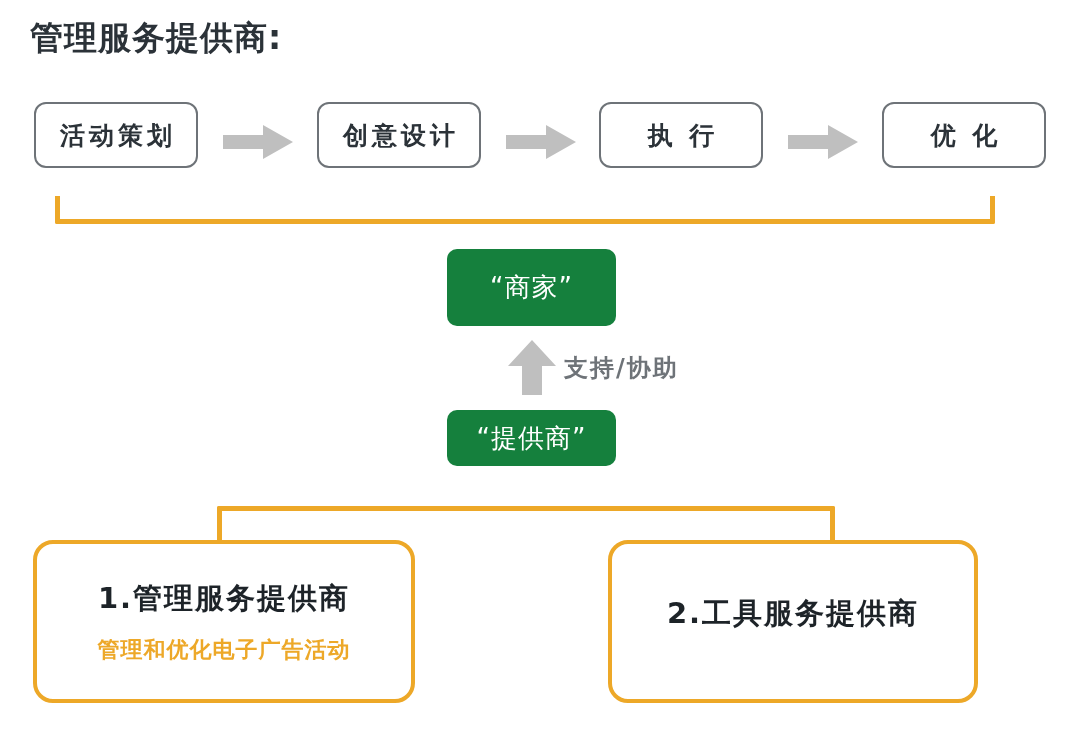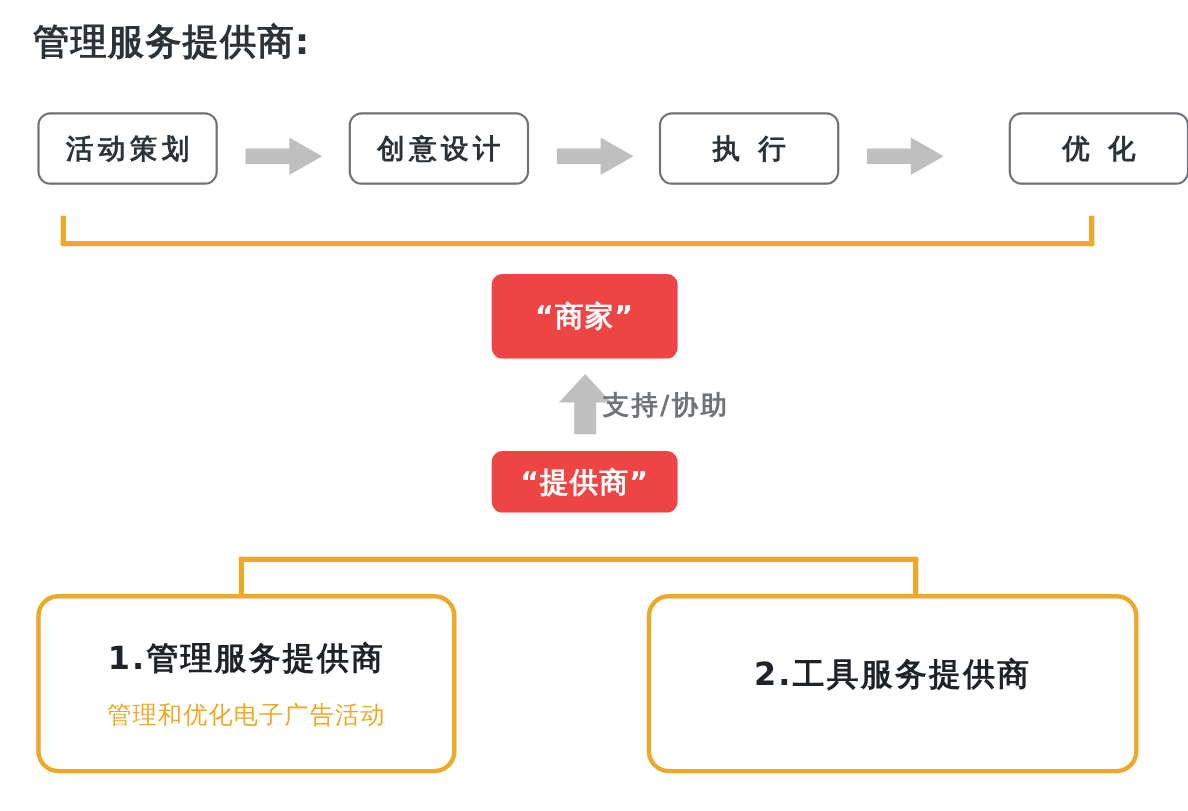--- a/index.html
+++ b/index.html
@@ -45,21 +45,21 @@
     justify-content: center;
     font-size: 25px;
     font-weight: bold;
     color: #2b3238;
     letter-spacing: 4px;
     text-indent: 4px;
   }
   #stage-0 { left: 34px; }
   #stage-1 { left: 317px; }
   #stage-2 { left: 599px; }
-  #stage-3 { left: 882px; margin-left: 35px; }
+  #stage-3 { left: 882px; }
 
   
   .flow-arrow {
     position: absolute;
     top: 125px;
     width: 70px;
     height: 34px;
   }
   #flow-arrow-0 { left: 223px; }
   #flow-arrow-1 { left: 506px; }
@@ -79,44 +79,44 @@
     border-top: none;
     border-radius: 0 0 2px 2px;
   }
 
   
   .role-box {
     position: absolute;
     left: 447px;
     width: 169px;
     box-sizing: border-box;
-    background: #ef4444;
+    background: #15803d;
     border-radius: 10px;
     display: flex;
     align-items: center;
     justify-content: center;
     font-size: 26px;
-    font-weight: bold;
+    font-weight: normal;
     color: #ffffff;
     letter-spacing: 1px;
   }
   #role-merchant { top: 249px; height: 77px; }
   #role-provider { top: 410px; height: 56px; }
 
   
   .support-arrow {
     position: absolute;
     left: 508px;
     top: 340px;
     width: 48px;
     height: 55px;
   }
   .support-label {
     position: absolute;
-    left: 548px;
+    left: 564px;
     top: 352px;
     font-size: 24px;
     font-weight: bold;
     color: #6e7378;
     letter-spacing: 2px;
     white-space: nowrap;
   }
 
   
   .bottom-bracket {
@@ -141,34 +141,34 @@
     box-sizing: border-box;
     border: 4px solid #eda828;
     border-radius: 20px;
     background: #ffffff;
     display: flex;
     flex-direction: column;
     align-items: center;
     justify-content: center;
   }
   #provider-card-0 { left: 33px; width: 382px; }
-  #provider-card-1 { left: 588px; width: 447px; }
+  #provider-card-1 { left: 608px; width: 370px; }
 
   .provider-title {
     font-size: 29px;
     font-weight: bold;
     color: #1d2328;
     letter-spacing: 2px;
     white-space: nowrap;
     margin-bottom: 16px;
     text-align: center;
   }
   .provider-desc {
     font-size: 22px;
-    font-weight: normal;
+    font-weight: bold;
     color: #eda828;
     letter-spacing: 1px;
     white-space: nowrap;
   }
 </style>
 </head>
 <body>
 
 <div id="canvas">
 

